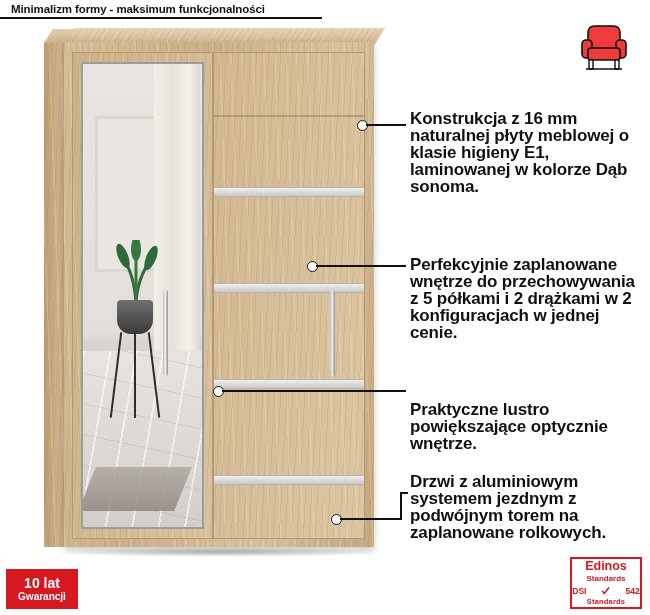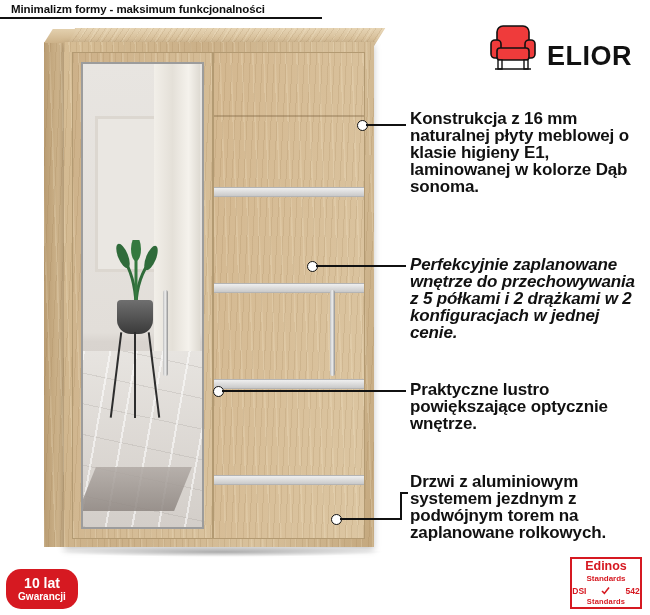--- a/index.html
+++ b/index.html
@@ -221,22 +221,22 @@
   
   .callout-text {
     position: absolute;
     font-size: 17px;
     line-height: 17px;
     color: #111111;
     font-weight: bold;
     letter-spacing: -0.15px;
   }
   .callout-1 { left: 410px; top: 110px; width: 228px; }
-  .callout-2 { left: 410px; top: 256px; width: 228px; font-style: italic; }
-  .callout-3 { left: 410px; top: 381px; width: 222px; }
+  .callout-2 { left: 410px; top: 256px; width: 228px; }
+  .callout-3 { left: 410px; top: 401px; width: 222px; }
   .callout-4 { left: 410px; top: 473px; width: 222px; }
 
   .leader { position: absolute; background: #111111; height: 1.5px; }
   .dot {
     position: absolute;
     width: 9px; height: 9px;
     border-radius: 50%;
     background: #ffffff;
     border: 1.6px solid #111111;
   }
@@ -248,21 +248,20 @@
     bottom: 6px;
     width: 72px;
     height: 40px;
     background: #d61921;
     color: #ffffff;
     display: flex;
     flex-direction: column;
     align-items: center;
     justify-content: center;
     line-height: 1.1;
-    border-radius: 15px;
   }
   .badge-warranty .w-years { font-size: 14px; font-weight: bold; }
   .badge-warranty .w-label { font-size: 10px; font-weight: bold; }
 
   .badge-edinos {
     position: absolute;
     right: 8px;
     bottom: 6px;
     width: 72px;
     height: 52px;
@@ -292,21 +291,20 @@
     <svg width="56" height="56" viewBox="0 0 56 56" aria-hidden="true">
       <rect x="12" y="6" width="32" height="24" rx="6" fill="#ef3b3b" stroke="#111" stroke-width="1.6"></rect>
       <rect x="6" y="20" width="10" height="18" rx="4" fill="#ef3b3b" stroke="#111" stroke-width="1.6"></rect>
       <rect x="40" y="20" width="10" height="18" rx="4" fill="#ef3b3b" stroke="#111" stroke-width="1.6"></rect>
       <rect x="12" y="28" width="32" height="12" rx="3" fill="#ef3b3b" stroke="#111" stroke-width="1.6"></rect>
       <rect x="13" y="40" width="4" height="9" fill="#fff" stroke="#111" stroke-width="1.4"></rect>
       <rect x="39" y="40" width="4" height="9" fill="#fff" stroke="#111" stroke-width="1.4"></rect>
       <line x1="10" y1="49" x2="46" y2="49" stroke="#111" stroke-width="1.6"></line>
     </svg>
   </div>
-  <div class="brand-name">ELIOR</div>
 </div>
 
 <div class="wardrobe-stage">
 
   <div class="carcass-top">
       <span class="wood-grain"></span>
     </div>
   <div class="carcass-side">
       <span class="wood-grain"></span>
     </div>

